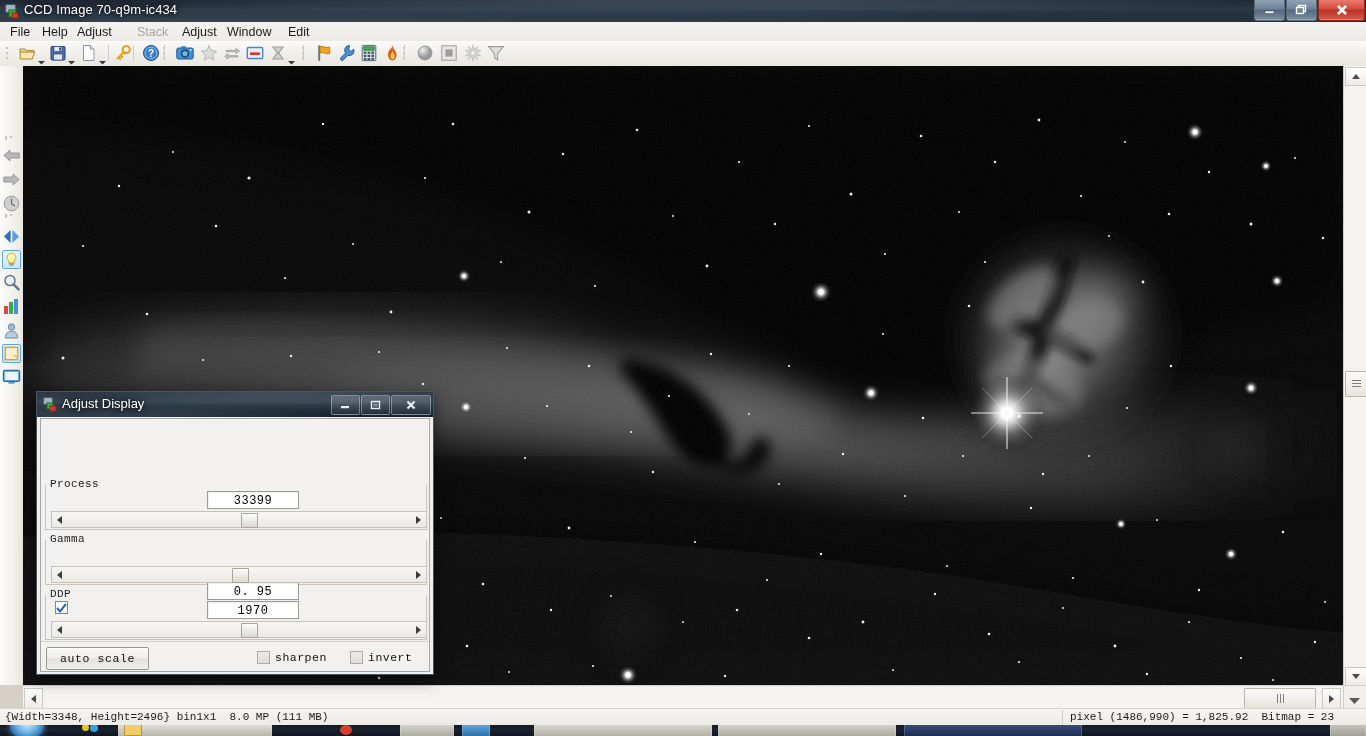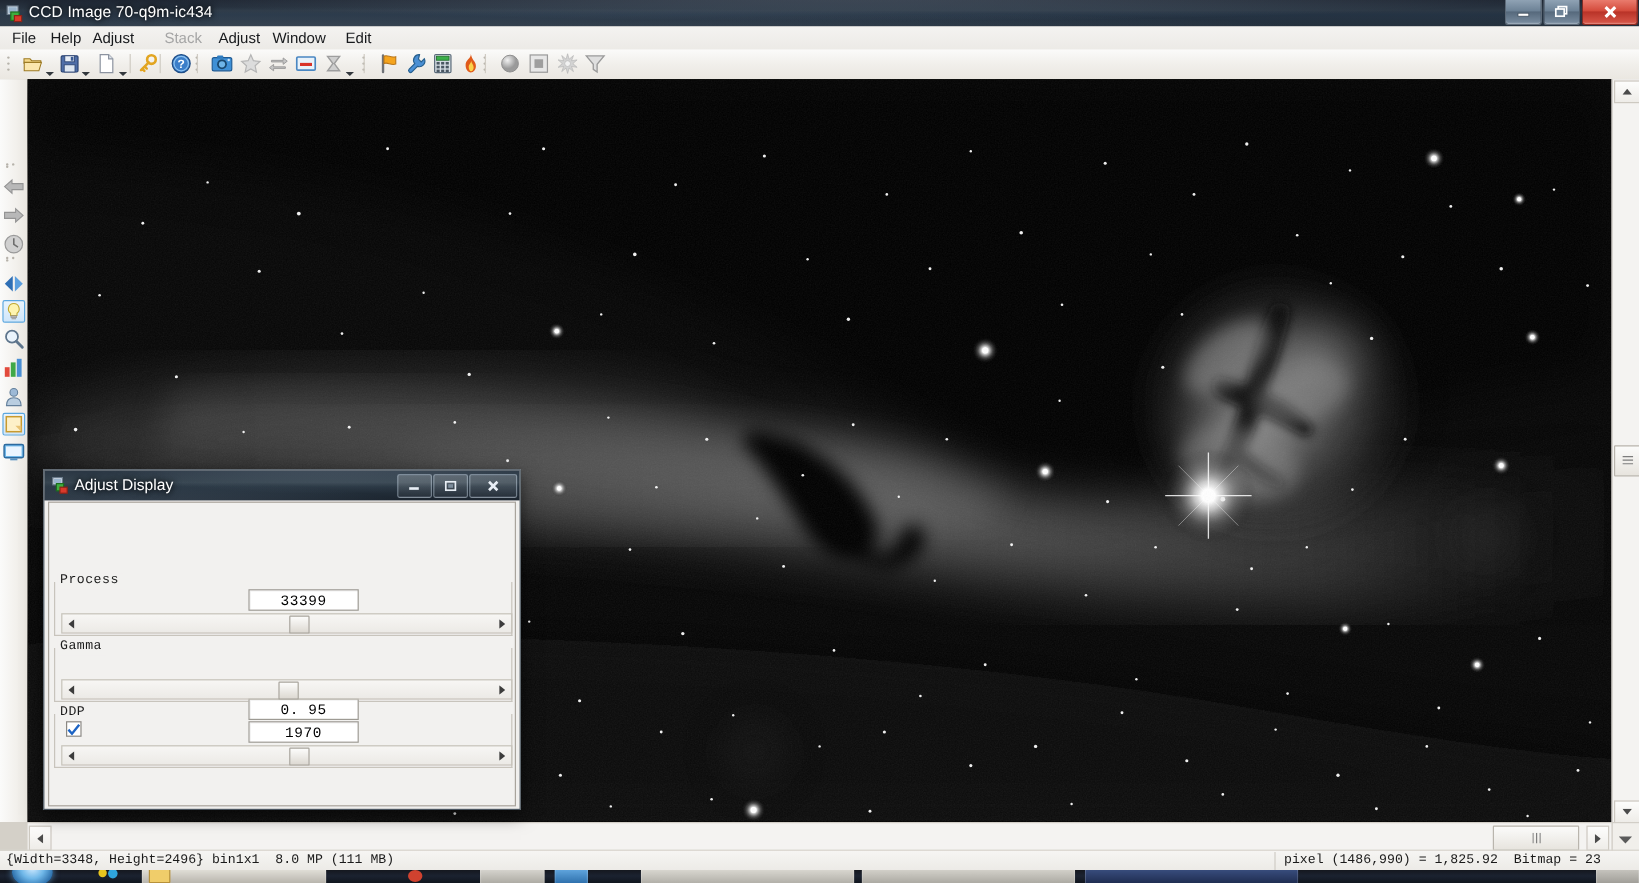--- a/index.html
+++ b/index.html
@@ -989,20 +989,29 @@
           </div>
           <div class="sl-thumb" style="left:189px;"></div>
           <div class="sl-arrow" style="right:0;">
             <svg width="5" height="8" viewBox="0 0 5 8">
                 <path d="M5 4 L0 0 V8z" fill="#3c3c3c"></path>
               </svg>
           </div>
         </div>
       </div>
 
+      <div class="bottombar">
+        <div class="btn" style="left:5px;top:5px;width:101px;height:21px;">auto scale</div>
+
+        <div class="chk grey" style="left:216px;top:9px;"></div>
+        <span class="cklabel" style="left:234px;top:9px;">sharpen</span>
+
+        <div class="chk grey" style="left:309px;top:9px;"></div>
+        <span class="cklabel" style="left:327px;top:9px;">invert</span>
+      </div>
 
     </div>
   </div>
 
   <div class="statusbar">
     <span class="st-txt" style="left:5px;">{Width=3348, Height=2496} bin1x1  8.0 MP (111 MB)</span>
     <span class="st-sep" style="left:1062px;"></span>
     <span class="st-txt" style="left:1070px;">pixel (1486,990) = 1,825.92  Bitmap = 23</span>
   </div>
 

